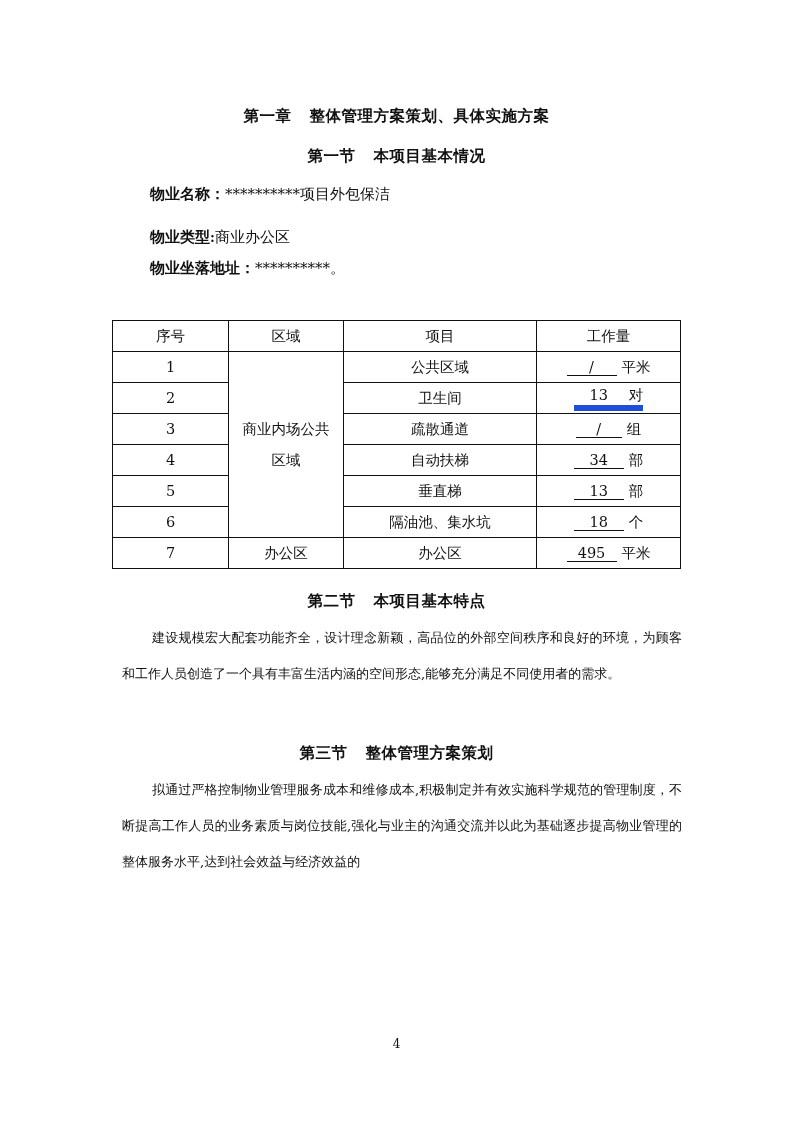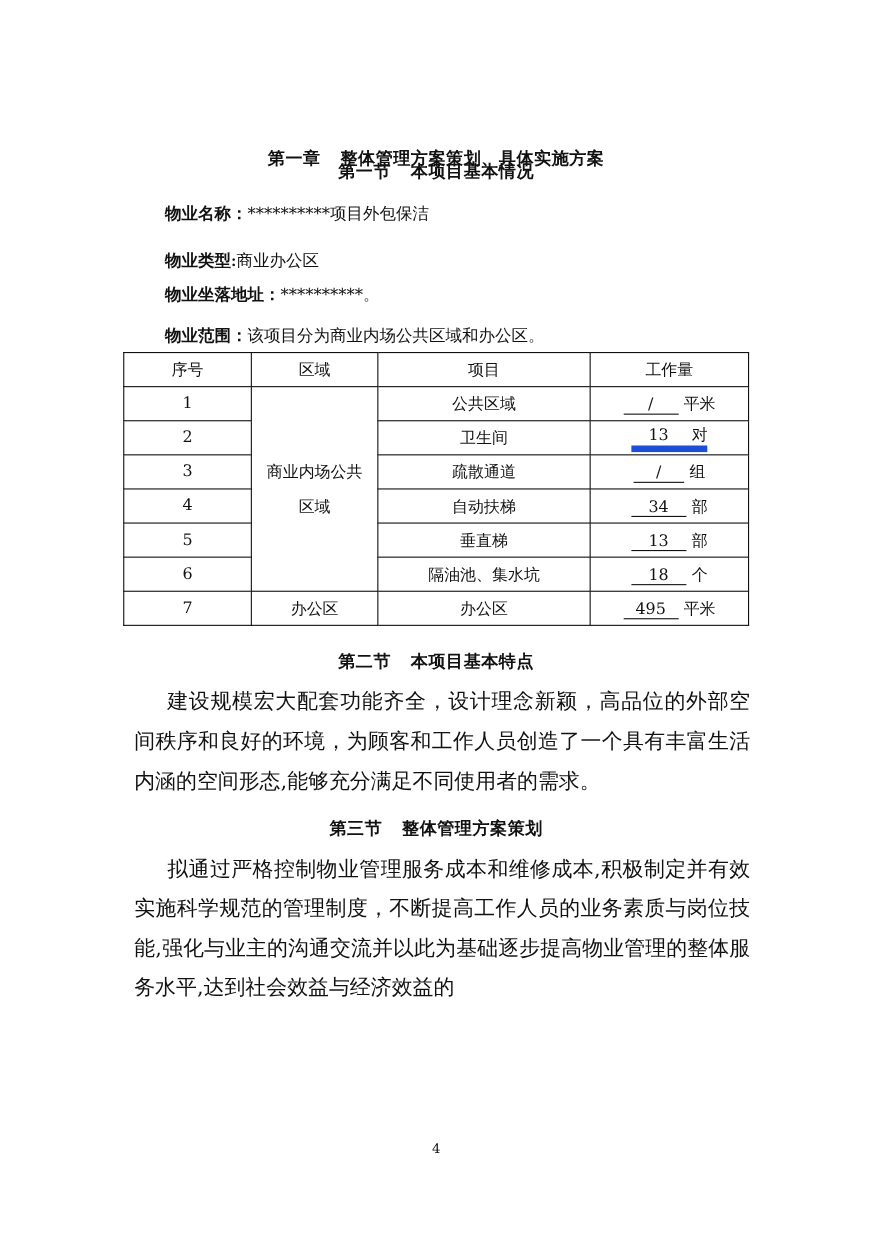--- a/index.html
+++ b/index.html
@@ -14,50 +14,47 @@
   .field .lbl { font-weight: bold; font-family: Liberation Serif, serif; }
   table.tbl { position: absolute; left: 112px; top: 320px; border-collapse: collapse;
               font-size: 14.5px; }
   table.tbl td, table.tbl th { border: 1px solid #111; text-align: center;
               height: 30px; padding: 0; font-weight: normal; }
   table.tbl th { font-family: "DejaVu Sans", "Liberation Sans", sans-serif; }
   .qty { display: inline-block; }
   .qty .num { display: inline-block; text-decoration: none; border-bottom: 1px solid #111;
               line-height: 16px; text-align: center; }
   .qty .unit { margin-left: 5px; }
-  .para { position: absolute; left: 122px; width: 560px; font-size: 19px;
+  .para { position: absolute; left: 122px; width: 560px; font-size: 13px;
           line-height: 36px; text-align: justify; }
   .para p { margin: 0; text-indent: 30px; }
   .pagenum { position: absolute; left: 0; width: 793px; top: 1037px; text-align: center;
              font-size: 12px; }
 </style>
 </head>
 <body>
 
 <div class="page">
 
-  <div class="heading" style="top:106px;margin-top:28px;">
+  <div class="heading" style="top:106px;">
     <span>第一章</span><span class="gap"></span><span>整体管理方案策划、具体实施方案</span>
   </div>
 
   <div class="heading" style="top:146px;">
     <span>第一节</span><span class="gap"></span><span>本项目基本情况</span>
   </div>
 
   <div class="field" style="top:185px;">
     <span class="lbl">物业名称：</span><span>**********项目外包保洁</span>
   </div>
   <div class="field" style="top:228px;">
     <span class="lbl">物业类型:</span><span>商业办公区</span>
   </div>
   <div class="field" style="top:259px;text-align:center;">
     <span class="lbl">物业坐落地址：</span><span>**********。</span>
-  </div>
-  <div class="field" style="top:296px;">
-    <span class="lbl">物业范围：</span><span>该项目分为商业内场公共区域和办公区。</span>
   </div>
 
   <table class="tbl">
     <colgroup>
       <col style="width:116px">
       <col style="width:115px">
       <col style="width:193px">
       <col style="width:144px">
     </colgroup>
     <tbody>

